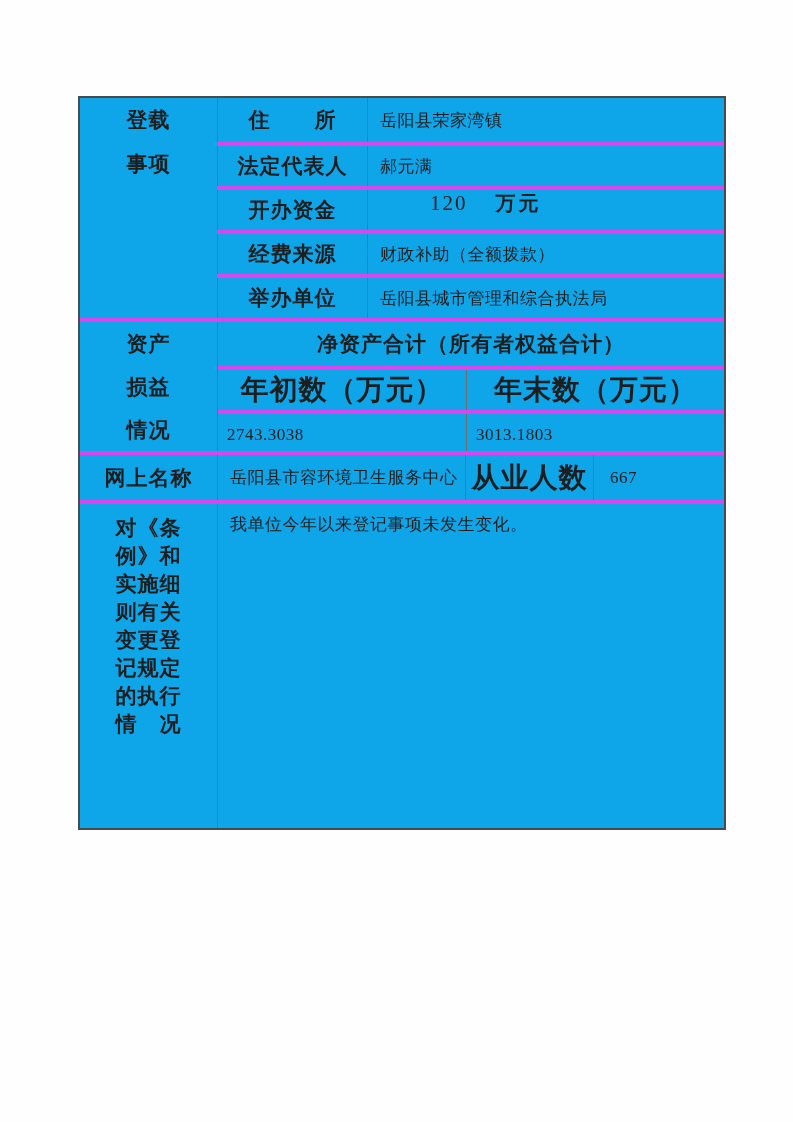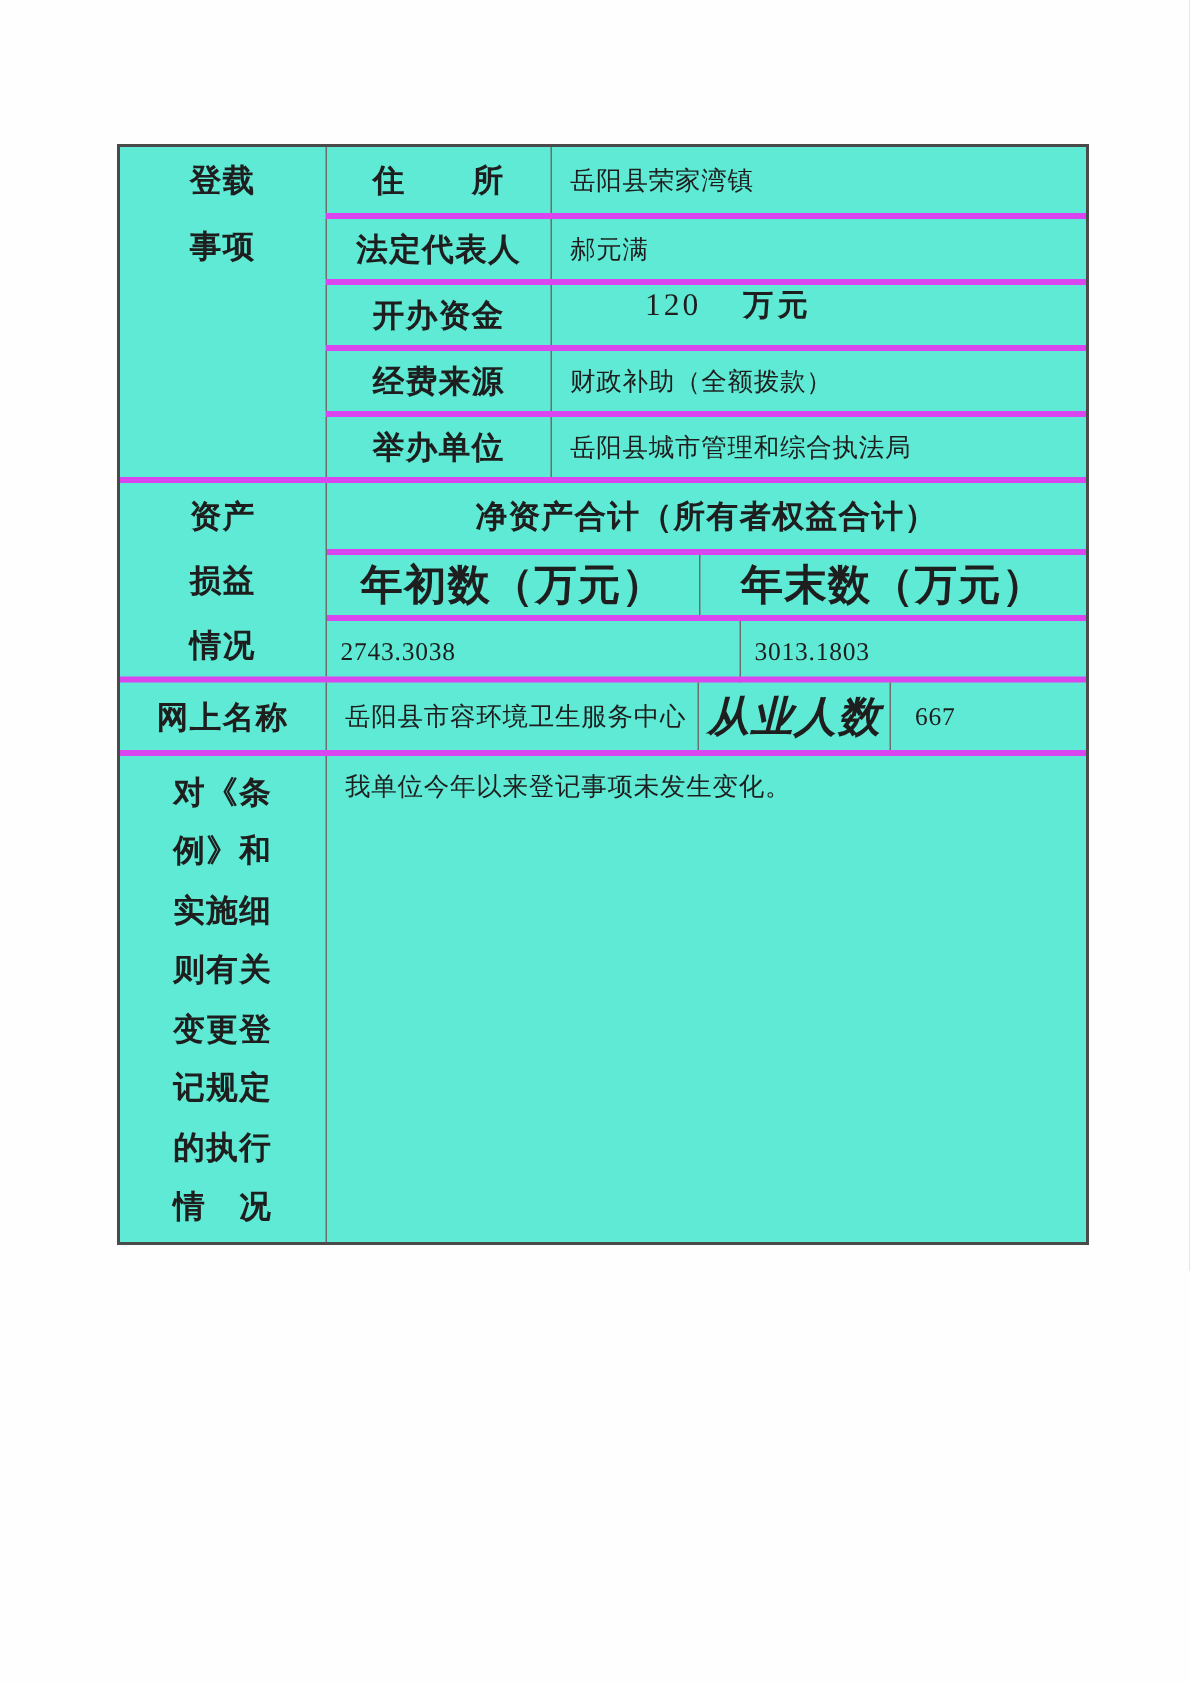--- a/index.html
+++ b/index.html
@@ -10,21 +10,21 @@
     background:#fefefe;
     font-family:"Liberation Serif","DejaVu Serif",serif;
     color:#1e1e1e;
     overflow:hidden;
     margin:0 auto;
   }
   .report {
     position:absolute; left:78px; top:96px;
     width:648px; height:734px;
     border:2px solid #4a4a4a;
-    background:#5eead4;
+    background:#0ea5e9;
     display:flex; flex-direction:column;
   }
   .section { display:flex; flex:none; min-height:0; }
   .bt { border-top:4px solid #d946ef; }
   .bl { border-left:1px solid #6e6e6e; }
   .colA { width:137px; flex:none; display:flex; flex-direction:column; }
   .colRest { flex:1; display:flex; flex-direction:column; min-width:0; }
   .row { display:flex; flex:none; min-width:0; }
   .cell { display:flex; align-items:center; min-width:0; }
   .label { font-weight:bold; font-size:21px; letter-spacing:1px; }
@@ -40,36 +40,36 @@
   .capitalcell { flex:1; padding-left:62px; align-items:baseline; }
   .capital-number { font-size:21px; letter-spacing:2px; }
   .capital-unit { font-weight:bold; font-size:20px; margin-left:28px; letter-spacing:3px; }
 
   
   .sec2 { height:133px; }
   .sec2 .colA { justify-content:space-between; }
   .sec2 .hline { height:44px; display:flex; align-items:center; justify-content:center; }
   .totalrow { height:44px; justify-content:center; flex:none; display:flex; align-items:center; }
   .subheadrow { height:44px; }
-  .valrow { height:45px;gap:27px; }
+  .valrow { height:45px; }
   .w-begin { width:248px; flex:none; }
   .w-end { flex:1;align-items:center; }
   .centered { justify-content:center; }
   .numcell { padding-left:9px; }
 
   
   .sec3 { height:49px; }
   .sec3 .colA { justify-content:center; align-items:center; flex-direction:row; }
   .namecell { width:248px; flex:none; padding-left:12px; }
-  .staffcell { width:128px; flex:none; justify-content:center;font-style:italic; }
+  .staffcell { width:128px; flex:none; justify-content:center; }
   .staffval { flex:1; padding-left:16px; }
 
   
   .sec4 { flex:1; }
-  .sec4 .colA { justify-content:space-between; padding:10px 0; }
+  .sec4 .colA { justify-content:flex-start; padding:10px 0; }
   .sec4 .hline { display:flex; align-items:center; justify-content:center; }
   .sec4 .content { flex:1; padding:9px 12px; align-items:flex-start; display:flex; }
 </style>
 </head>
 <body>
 
 <div class="page">
   <div class="report">
 
     <div class="section sec1">

